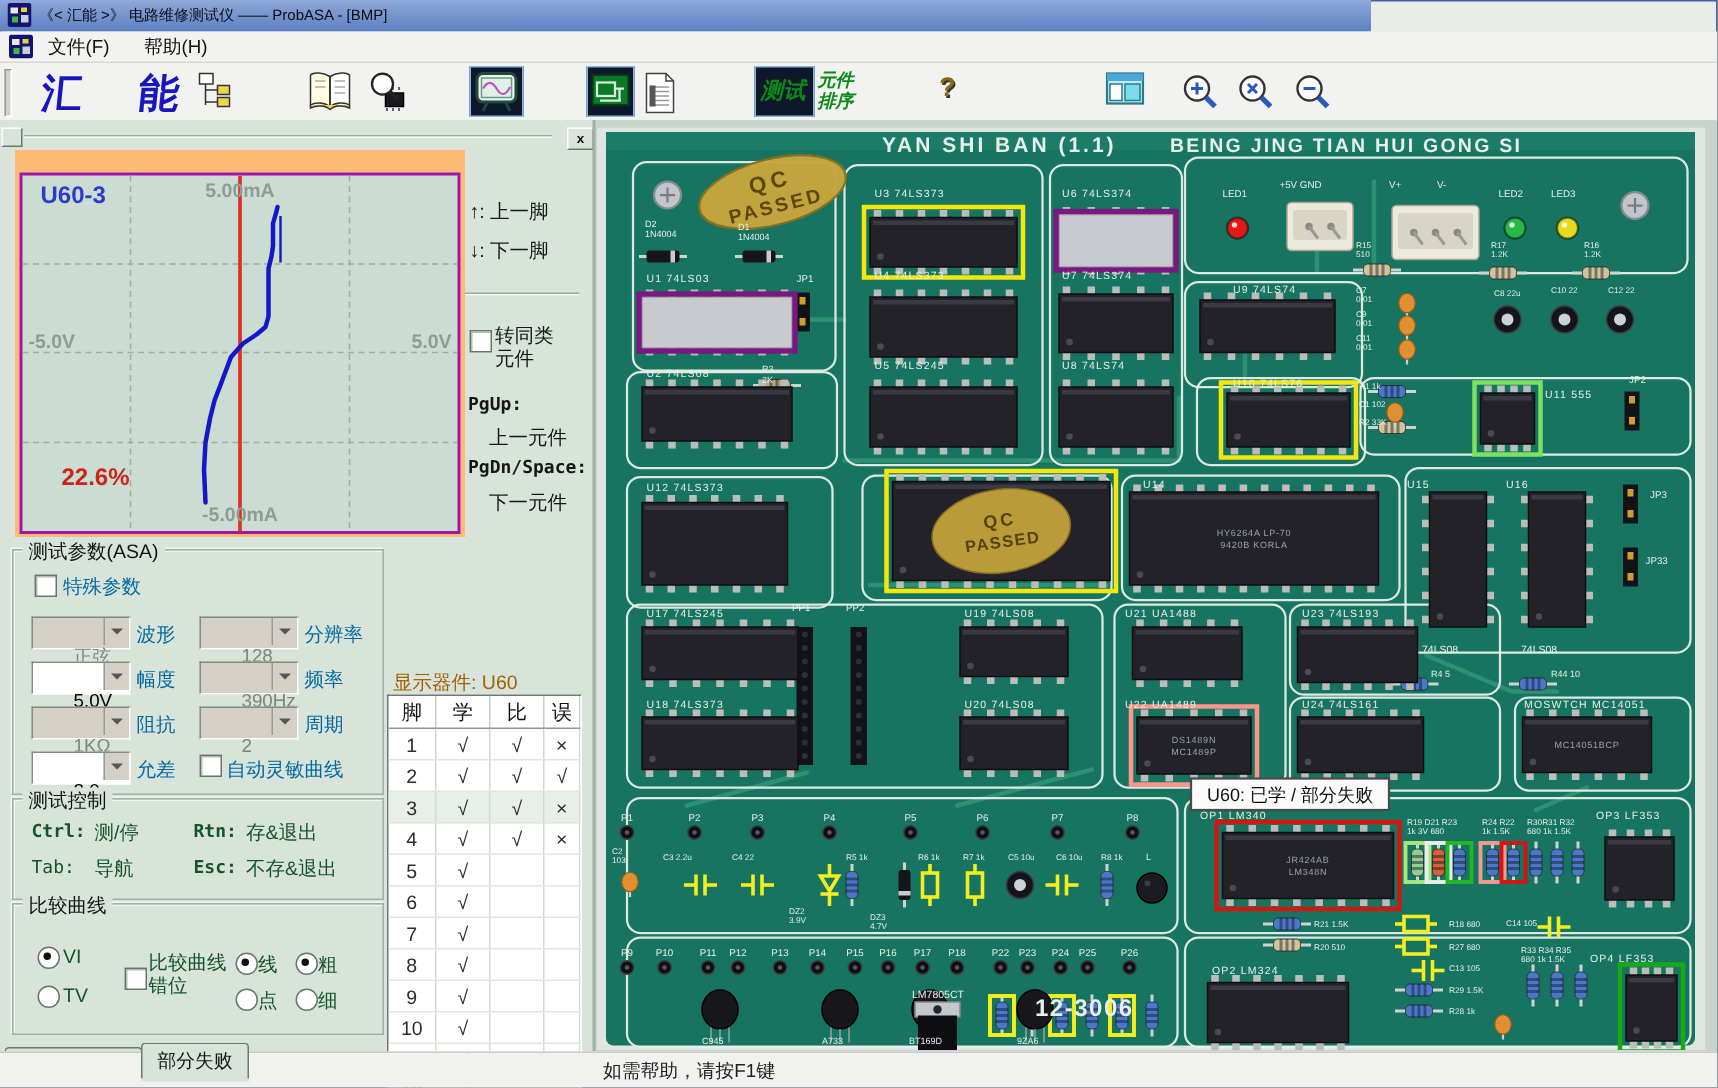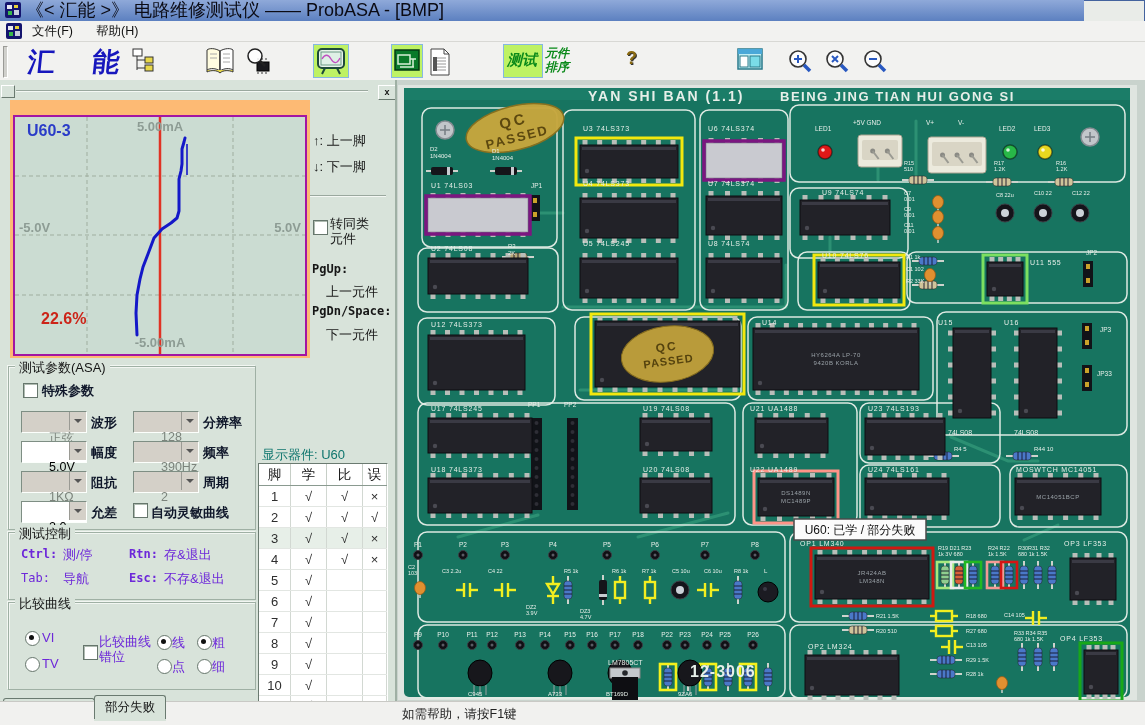--- a/index.html
+++ b/index.html
@@ -1,61 +1,61 @@
 <!DOCTYPE html>
 <html><head>
 <meta charset="utf-8">
 <style>
   html,body{margin:0;padding:0;background:#555;}
   .window{position:relative;width:1145px;height:725px;background:#e9ece8;overflow:hidden;
     font-family:"Liberation Sans",sans-serif;box-shadow:inset 0 0 0 1px #44639e;}
   .abs{position:absolute;}
   
-  .titlebar{left:0;top:0;width:1084px;height:21px;background:linear-gradient(180deg,#8fa9d9,#5c80c0);
-    color:#0b0b14;font-size:18px;line-height:21px;}
+  .titlebar{left:0;top:0;width:914px;height:21px;background:linear-gradient(180deg,#8fa9d9,#5c80c0);
+    color:#0b0b14;font-size:10px;line-height:21px;}
   .titlebar .t{position:absolute;left:26px;top:0;}
   
   .menubar{left:0;top:21px;width:1145px;height:20px;background:#f2f2f0;border-bottom:1px solid #d8d8d4;font-size:12.5px;color:#111;}
   .menuitem{position:absolute;top:2px;height:16px;padding:0 4px;line-height:16px;cursor:default;}
   
   .toolbar{left:0;top:42px;width:1145px;height:38px;background:#f2f2f0;border-bottom:1px solid #c6c6c2;}
   .toolbtn{position:absolute;width:34px;height:32px;top:2px;}
-  .toolbtn.sel{background:#bef264;border:1px solid #86b8e2;}
+  .toolbtn.sel{background:#0f172a;border:1px solid #86b8e2;}
   .brand{position:absolute;left:28px;top:2px;font-family:"DejaVu Serif",serif;font-weight:900;
     font-size:27px;color:#1717bd;letter-spacing:14px;transform:skewX(-6deg);white-space:nowrap;}
   .greentxt{color:#0b8a1a;font-style:italic;font-weight:bold;}
   .vsep-dark{position:absolute;top:44px;height:32px;width:2px;background:#1c1c1c;}
   .groove{position:absolute;background:#d0d0cc;border-left:1px solid #9a9a96;border-top:1px solid #9a9a96;border-right:1px solid #fff;border-bottom:1px solid #fff;}
   
   .leftpanel{left:0;top:80px;width:396px;height:621px;background:#d8e3da;}
   .lp-divider{left:395px;top:80px;width:2px;height:621px;background:#9fb0a4;}
   .closebtn{left:378px;top:5px;width:16px;height:13px;background:#d8e3da;border:1px solid;
     border-color:#fff #6a7a70 #6a7a70 #fff;font-size:9px;font-weight:bold;text-align:center;line-height:12px;color:#111;}
   .thumbbox{left:1px;top:5px;width:12px;height:11px;background:#d8e3da;border:1px solid;border-color:#fff #6a7a70 #6a7a70 #fff;}
   .grooveline{left:16px;top:10px;width:352px;height:0;border-top:1px solid #9aa89e;border-bottom:1px solid #f4f8f4;}
   .scopewrap{left:10px;top:20px;width:300px;height:258px;background:#fdba74;}
   .scopebox{left:3px;top:15px;width:290px;height:237px;border:2px solid #a315a3;background:#cbdcd2;}
   .sc-lbl{position:absolute;color:#8d9c94;font-size:13px;font-weight:bold;}
   .navcol{font-size:13px;color:#161616;}
   .mono{font-family:"DejaVu Sans Mono",monospace;}
   .groupbox{position:absolute;border:1px solid #9fb0a4;box-shadow:1px 1px 0 #f2f6f2 inset, -1px -1px 0 #f2f6f2;background:transparent;}
   .gtitle{position:absolute;left:6px;top:-8px;background:#d8e3da;padding:0 4px;font-size:13px;color:#141414;}
-  .fieldlbl{position:absolute;font-size:13px;color:#0f172a;font-weight:bold;}
+  .fieldlbl{position:absolute;font-size:13px;color:#0369a1;}
   .combo{position:absolute;width:64px;height:20px;background:#fff;border:1px solid;border-color:#7e8e84 #fcfffc #fcfffc #7e8e84;font-size:12.5px;color:#000;}
   .combo .cv{position:absolute;left:4px;top:18px;margin-left:23px;}
   .combo .ca{position:absolute;right:0;top:0;width:16px;height:18px;background:#d4d0c8;border-left:1px solid #9a9a94;}
   .combo .ca:after{content:"";position:absolute;left:4px;top:7px;border:4px solid transparent;border-top-color:#555;}
   .combo.dis{background:#d4d0c8;}
   .combo.dis .cv{color:#7c847c;}
   .checkbox{position:absolute;width:13px;height:13px;background:#fff;border:1px solid #66766c;box-shadow:inset 1px 1px 0 #b0bcb2;}
   .radio{position:absolute;width:13px;height:13px;background:#fff;border:1px solid #66766c;border-radius:50%;}
   .radio.sel:after{content:"";position:absolute;left:3px;top:3px;width:5px;height:5px;border-radius:50%;background:#111;}
-  .ctl-lbl{position:absolute;font-size:13px;color:#6d28d9;}
+  .ctl-lbl{position:absolute;font-size:13px;color:#14532d;}
   
-  .pintable-title{left:262px;top:366px;font-size:13px;color:#0f766e;}
+  .pintable-title{left:262px;top:366px;font-size:13px;color:#a16207;}
   .pintable{left:258px;top:383px;width:128px;height:309px;background:#fff;border:1px solid;border-color:#6a7a70 #fff #fff #6a7a70;overflow:hidden;}
   .pintable table{border-collapse:collapse;width:100%;font-size:13px;color:#2e2e2e;}
   .pintable th{font-weight:normal;border-bottom:1px solid #8a9a90;border-right:1px solid #c6cec6;height:19px;font-size:13.5px;color:#111;}
   .pintable td{border-right:1px solid #d2d8d2;border-bottom:1px solid #e2e6e2;height:18px;text-align:center;}
   .pintable tr.sel td{background:#e7efe8;}
   
   .tab{position:absolute;background:#d8e3da;border:1px solid #6a7a70;border-bottom:none;
     border-radius:3px 3px 0 0;font-size:12.5px;text-align:center;color:#141414;}
   
   .statusbar{left:0;top:701px;width:1145px;height:24px;background:#f1f1ef;border-top:1px solid #c9c9c5;font-size:12.5px;color:#222;}

